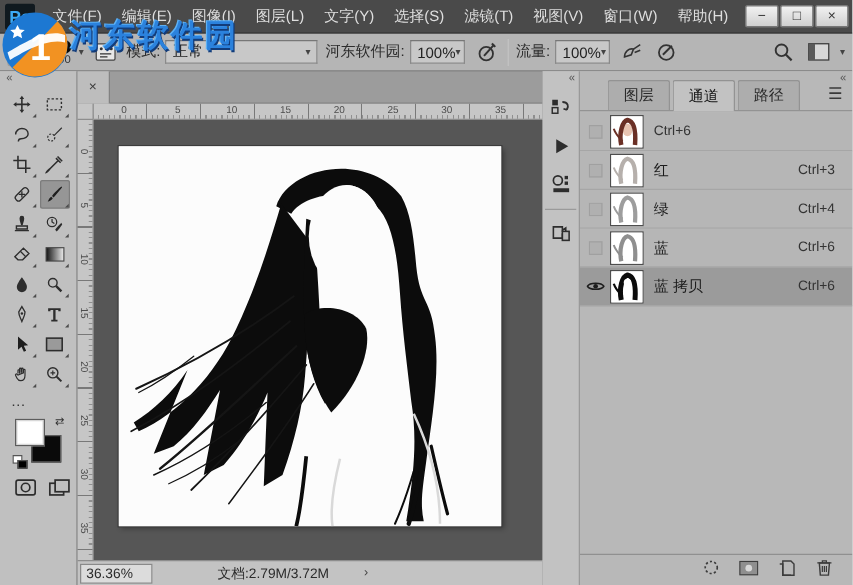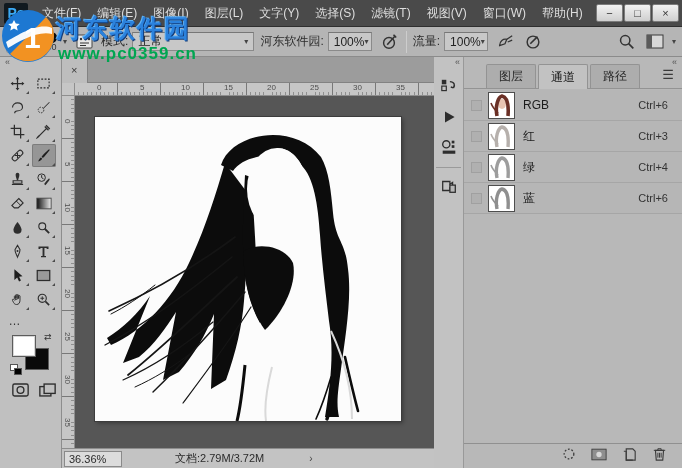--- a/index.html
+++ b/index.html
@@ -64,23 +64,23 @@
   .ruler-top span{position:absolute;top:0;font-size:8px;}
   .ruler-left{position:absolute;left:0;top:13px;width:13px;bottom:0;border-right:1px solid #8e8e8e;color:#4d4d4d;
     background:
       repeating-linear-gradient(to bottom,transparent 0 42px,#787878 42px 43px),
       repeating-linear-gradient(to bottom,transparent 0 3.3px,#8f8f8f 3.3px 4.3px) right top/3px 100% no-repeat,
       #c6c6c6;}
   .ruler-left span{position:absolute;left:1px;font-size:8px;writing-mode:vertical-rl;letter-spacing:0;}
   .canvas-inner{position:absolute;left:13px;top:13px;right:0;bottom:0;background:#565656;}
   .document{position:absolute;left:20px;top:21px;width:306px;height:304px;background:#fcfcfc;box-shadow:0 0 0 1px #3c3c3c,2px 2px 4px rgba(0,0,0,.35);}
   .document svg{display:block;}
-  .statusbar{position:absolute;left:0;bottom:0;width:100%;height:20px;background:#c3c3c3;border-top:1px solid #8d8d8d;display:flex;align-items:center;font-size:11px;color:#2b2b2b;gap:17px;}
+  .statusbar{position:absolute;left:0;bottom:0;width:100%;height:20px;background:#c3c3c3;border-top:1px solid #8d8d8d;display:flex;align-items:center;font-size:11px;color:#2b2b2b;}
   .zoom-box{width:58px;height:16px;margin-left:2px;background:#dcdcdc;border:1px solid #8a8a8a;display:flex;align-items:center;padding-left:4px;font-size:11px;}
-  .doc-info{margin-left:36px;}
+  .doc-info{margin-left:52px;}
   .status-arrow{margin-left:28px;font-size:10px;color:#444;}
 
   
   .iconstrip{position:absolute;left:434px;top:57px;width:30px;bottom:0;background:#c2c2c2;border-right:1px solid #999;}
   .strip-collapse{height:12px;font-size:9px;color:#555;text-align:right;padding-right:4px;letter-spacing:-1px;}
   .strip-btn{width:24px;height:24px;margin:6px auto 0;display:flex;align-items:center;justify-content:center;}
   .strip-div{height:1px;background:#9a9a9a;margin:8px 2px 0;}
 
   
   .dock{position:absolute;left:464px;top:57px;right:0;bottom:0;background:#b8b8b8;}
@@ -479,21 +479,20 @@
             <div class="eye-well"></div>
           </div>
         <div class="chan-thumb">
             <svg width="25" height="25" viewBox="0 0 25 25">
               <rect width="25" height="25" fill="#fff"></rect>
               <ellipse cx="13" cy="11" rx="4" ry="5" fill="#e8c4b2"></ellipse>
               <path d="M8 23 C6 13 9 4 13 3 C18 4 20 10 19 23" fill="none" stroke="#6b3026" stroke-width="3.6"></path>
               <path d="M9 20 C5 16 3 13 2 10" stroke="#6b3026" stroke-width="1.6" fill="none"></path>
             </svg>
           </div>
-        <div class="chan-name">RGB</div>
         <div class="chan-key">Ctrl+6</div>
       </div>
       <div class="chan-row">
         <div class="eye-cell">
             <div class="eye-well"></div>
           </div>
         <div class="chan-thumb">
             <svg width="25" height="25" viewBox="0 0 25 25">
               <rect width="25" height="25" fill="#fff"></rect>
               <path d="M8 23 C6 13 9 4 13 3 C18 4 20 10 19 23" fill="none" stroke="#b6b0ac" stroke-width="3.4"></path>
@@ -522,20 +521,38 @@
             <div class="eye-well"></div>
           </div>
         <div class="chan-thumb">
             <svg width="25" height="25" viewBox="0 0 25 25">
               <rect width="25" height="25" fill="#fff"></rect>
               <path d="M8 23 C6 13 9 4 13 3 C18 4 20 10 19 23" fill="none" stroke="#8f8f8f" stroke-width="3.4"></path>
               <path d="M9 20 C5 16 3 13 2 10" stroke="#8f8f8f" stroke-width="1.6" fill="none"></path>
             </svg>
           </div>
         <div class="chan-name">蓝</div>
+        <div class="chan-key">Ctrl+6</div>
+      </div>
+      <div class="chan-row selected">
+        <div class="eye-cell">
+          <svg width="15" height="10" viewBox="0 0 16 10">
+              <path d="M1 5 C3 1.5 13 1.5 15 5 C13 8.5 3 8.5 1 5 Z" fill="none" stroke="#1d1d1d" stroke-width="1.3"></path>
+              <circle cx="8" cy="5" r="2" fill="#1d1d1d"></circle>
+            </svg>
+        </div>
+        <div class="chan-thumb">
+            <svg width="25" height="25" viewBox="0 0 25 25">
+              <rect width="25" height="25" fill="#fff"></rect>
+              <path d="M8 23 C6 13 9 4 13 3 C18 4 20 10 19 23" fill="none" stroke="#0b0b0b" stroke-width="4"></path>
+              <path d="M9 20 C5 16 3 13 2 10" stroke="#0b0b0b" stroke-width="1.8" fill="none"></path>
+              <circle cx="13" cy="9" r="3" fill="#fff"></circle>
+            </svg>
+          </div>
+        <div class="chan-name">蓝 拷贝</div>
         <div class="chan-key">Ctrl+6</div>
       </div>
     </div>
 
     <div class="dock-bottom">
       <div class="pb-btn">
         <svg width="14" height="14" viewBox="0 0 16 16">
             <circle cx="8" cy="8" r="5.5" fill="none" stroke="#3c3c3c" stroke-width="1.5" stroke-dasharray="2 2"></circle>
           </svg>
       </div>
@@ -563,16 +580,15 @@
   <div class="watermark">
     <svg class="wm-logo" width="56" height="56" viewBox="0 0 56 56">
       <circle cx="28" cy="28" r="26" fill="#1d78d2"></circle>
       <path d="M28 28 L54 28 A26 26 0 0 1 10 46 Z" fill="#f29222"></path>
       <path d="M28 28 L46 9 A26 26 0 0 1 54 28 Z" fill="#f29222"></path>
       <path d="M6 34 C16 28 38 14 52 20 L52 26 C38 22 18 34 8 40 Z" fill="#ffffff" opacity="0.95"></path>
       <text x="24" y="40" font-size="30" font-weight="bold" fill="#ffffff" font-family="Liberation Sans, sans-serif">1</text>
       <path d="M14 12 l1.8 3.6 4 .4 -3 2.6 .9 3.9 -3.7-2 -3.7 2 .9 -3.9 -3 -2.6 4 -.4 Z" fill="#ffffff"></path>
     </svg>
     <div class="wm-name">河东软件园</div>
-    <div class="wm-url">www.pc0359.cn</div>
   </div>
 
 </div>
 
 </body></html>

